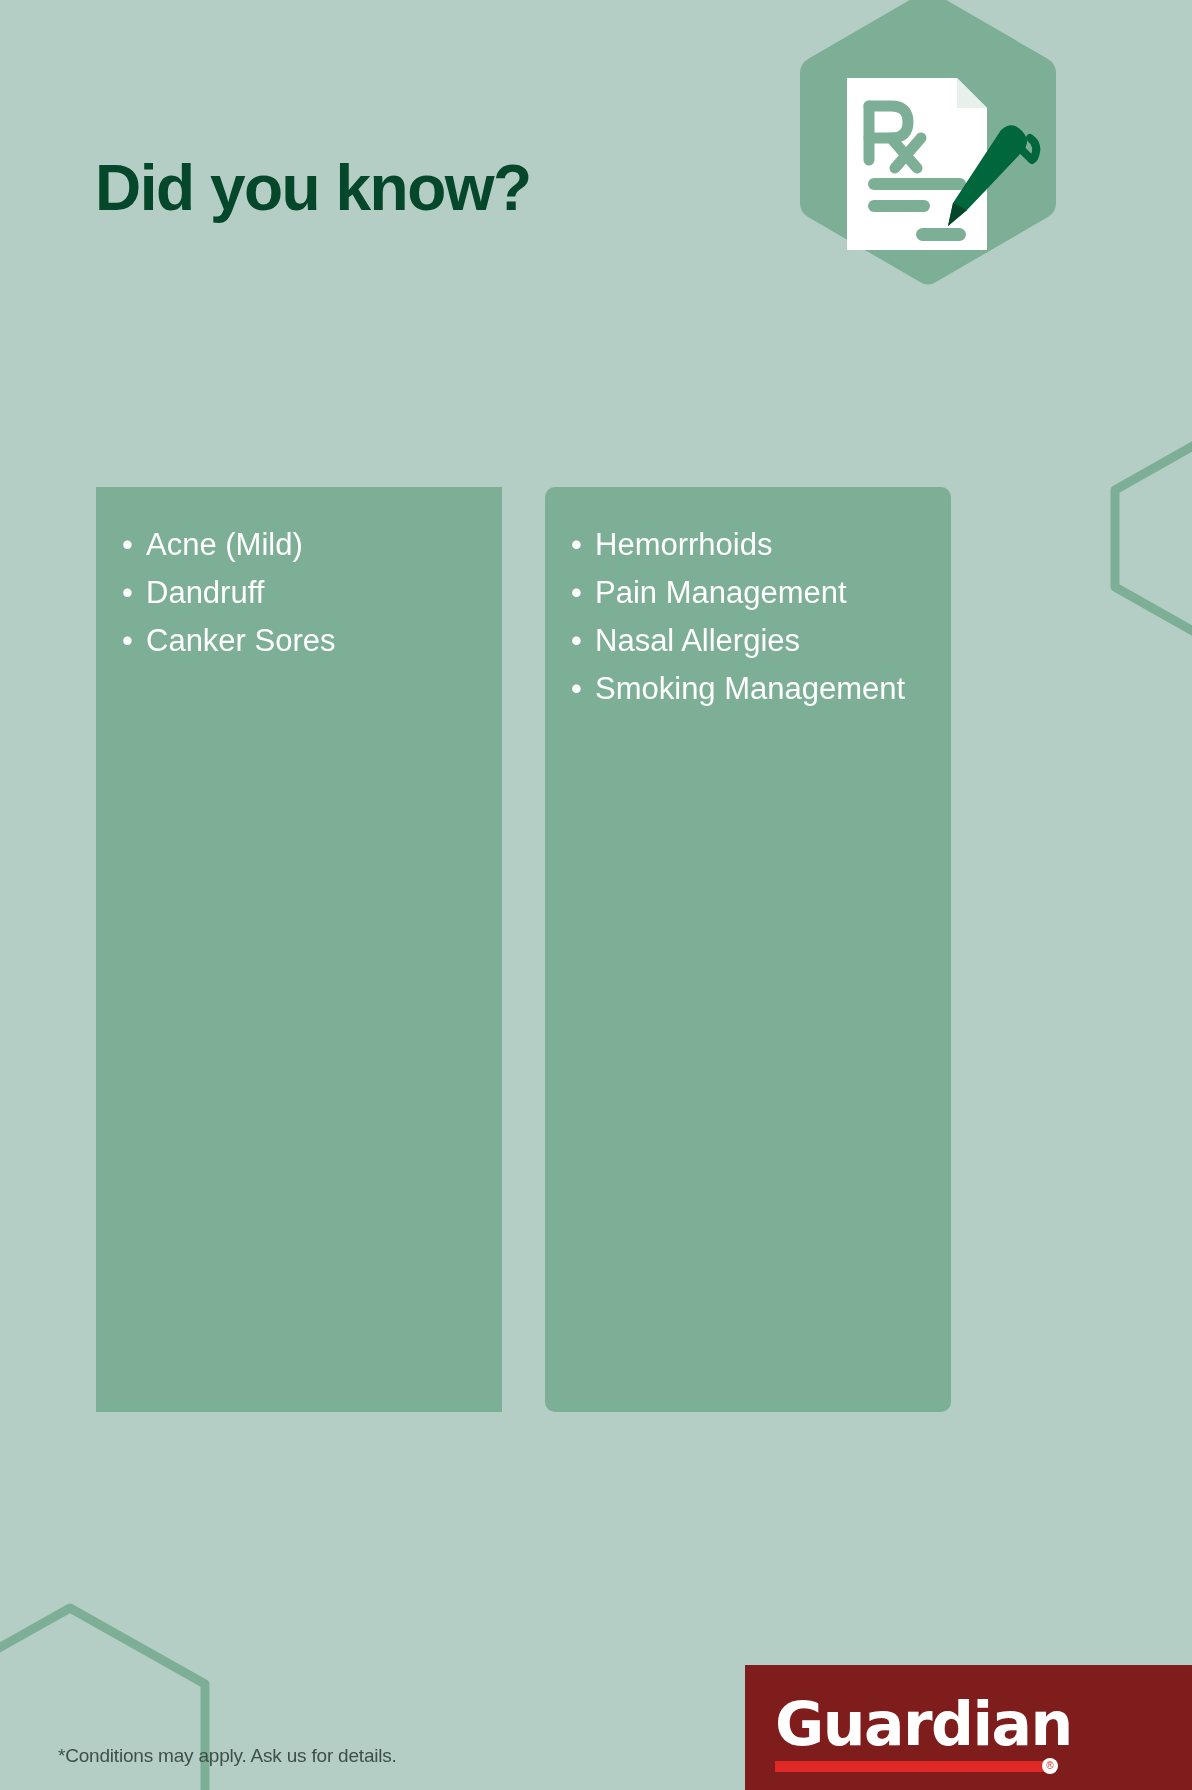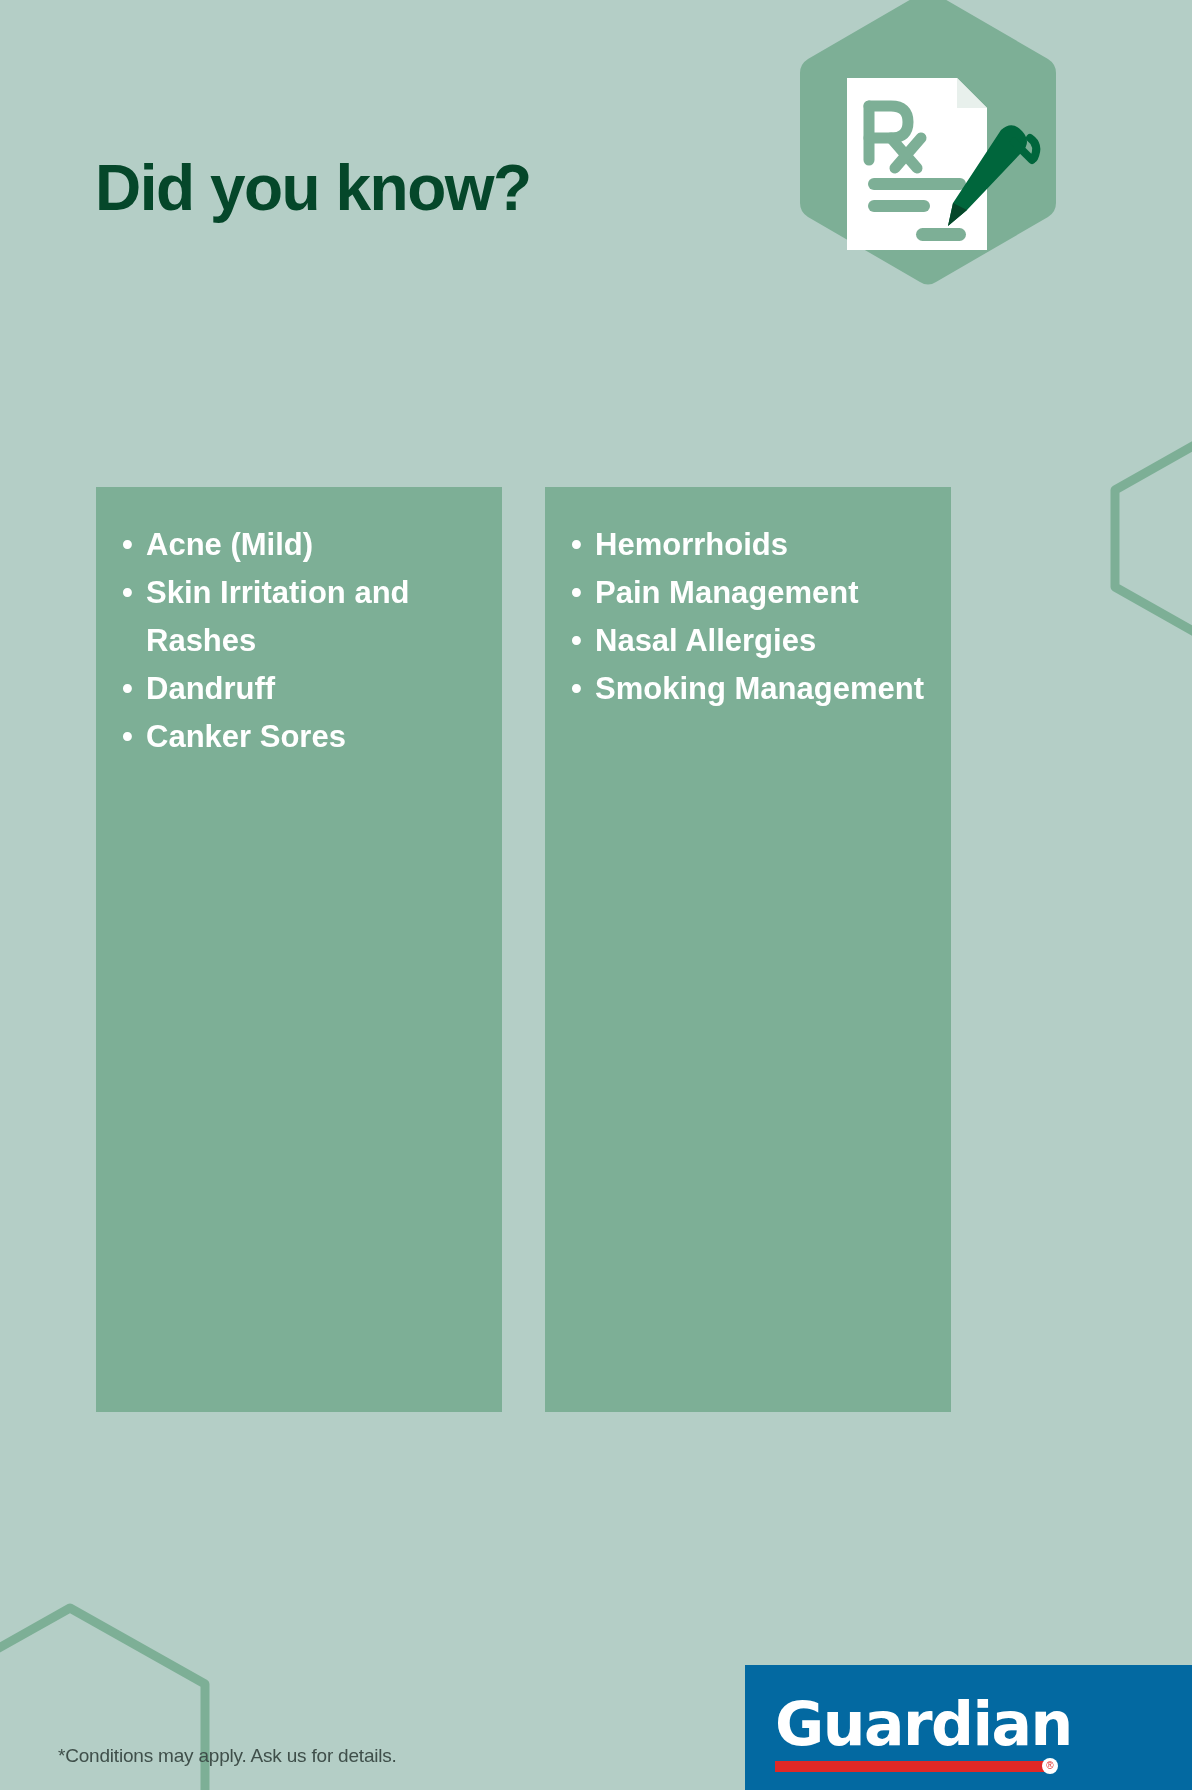--- a/index.html
+++ b/index.html
@@ -76,34 +76,35 @@
     top: 487px;
     height: 925px;
   }
   #panel-left {
     left: 96px;
     width: 406px;
   }
   #panel-right {
     left: 545px;
     width: 406px;
+    border-radius: 10px;
   }
 
   .cond-list {
     list-style: none;
     margin: 0;
     padding: 34px 0 0 26px;
   }
   .cond-list li {
     color: #ffffff;
     font-size: 31px;
     line-height: 1.55;
     padding-left: 24px;
     position: relative;
-    font-weight: 700;
+    font-weight: 400;
     max-width: 330px;
   }
   .cond-list li::before {
     content: "\2022";
     position: absolute;
     left: 0;
     top: 0;
     color: #ffffff;
     font-size: 31px;
   }
@@ -118,21 +119,21 @@
     letter-spacing: -0.2px;
   }
 
   
   #guardian-logo {
     position: absolute;
     left: 745px;
     top: 1665px;
     width: 447px;
     height: 125px;
-    background: #0369a1;
+    background: #7f1d1d;
     overflow: hidden;
   }
   #guardian-wordmark {
     position: absolute;
     left: 30px;
     top: 29px;
     color: #ffffff;
     font-size: 60px;
     font-weight: bold;
     letter-spacing: -1.5px;
@@ -200,21 +201,20 @@
       </g>
     </g>
   </svg>
 
   <h1 class="headline">Did you know?</h1>
 
 
   <div class="panel" id="panel-left">
     <ul class="cond-list">
       <li>Acne (Mild)</li>
-      <li>Skin Irritation and Rashes</li>
       <li>Dandruff</li>
       <li>Canker Sores</li>
     </ul>
   </div>
 
   <div class="panel" id="panel-right">
     <ul class="cond-list">
       <li>Hemorrhoids</li>
       <li>Pain Management</li>
       <li>Nasal Allergies</li>

